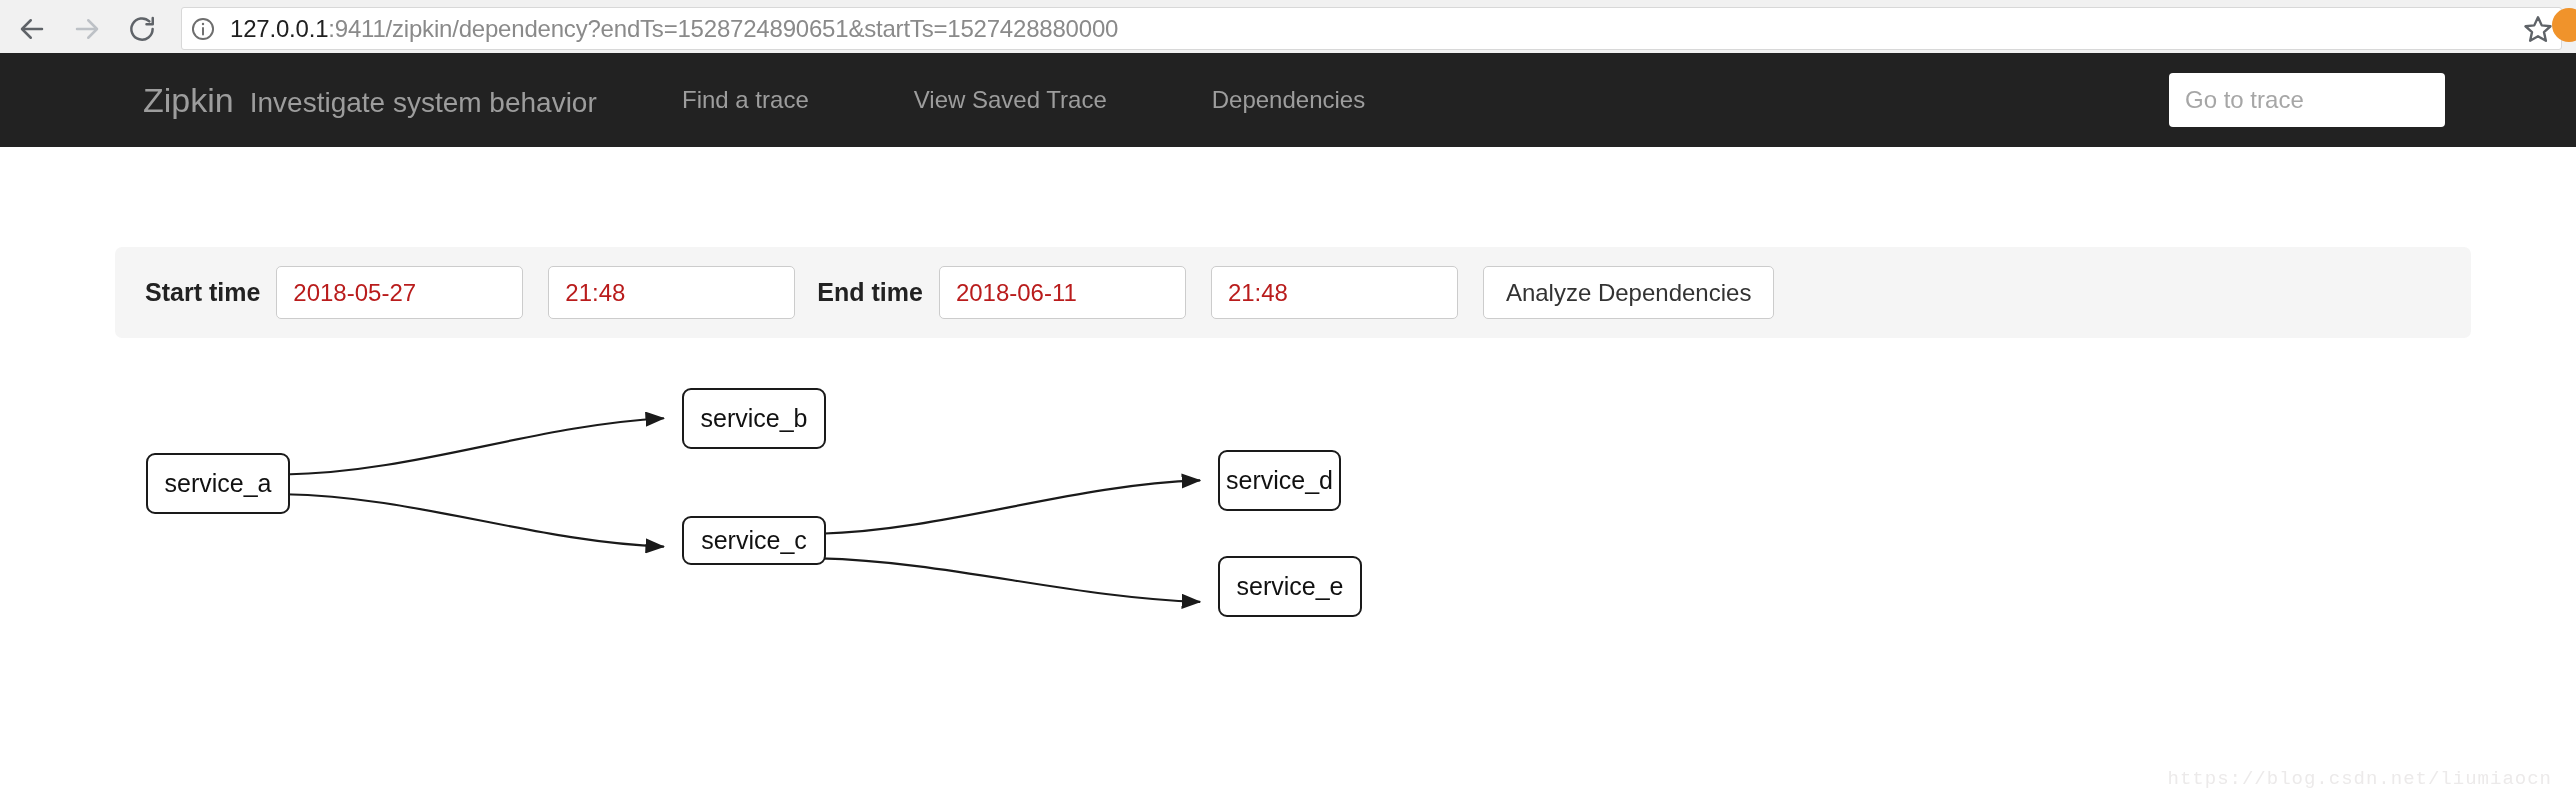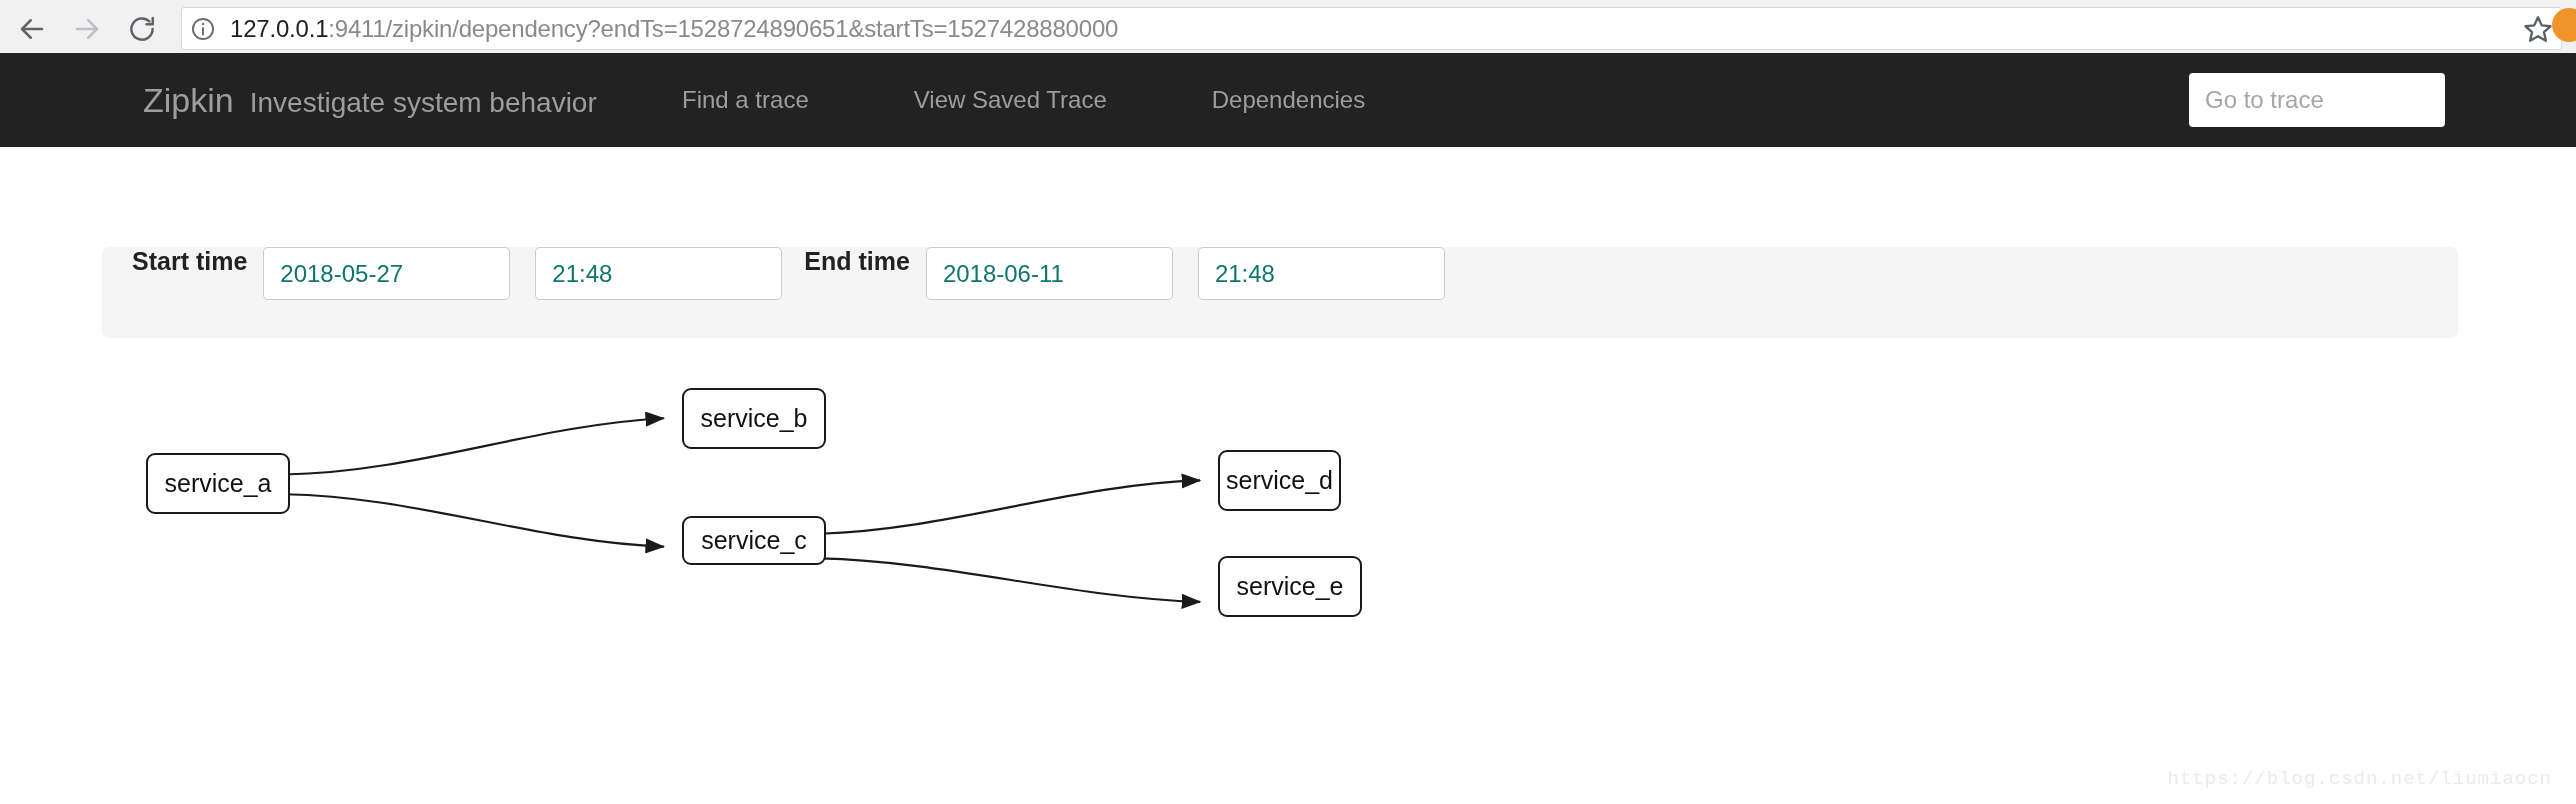--- a/index.html
+++ b/index.html
@@ -124,64 +124,65 @@
     text-decoration: none;
     padding: 0 35px;
     cursor: pointer;
   }
 
   .go-to-trace {
     position: absolute;
     right: 131px;
     top: 50%;
     transform: translateY(-50%);
-    width: 256px;
+    width: 276px;
     height: 54px;
     border: none;
     border-radius: 4px;
     background: #ffffff;
     font-family: "Liberation Sans", sans-serif;
     font-size: 24px;
     color: #555555;
     padding: 0 16px;
     box-sizing: border-box;
     outline: none;
   }
   .go-to-trace::placeholder { color: #a6a6a6; }
 
   
   .filter-bar {
     position: absolute;
-    left: 102px;
+    left: 115px;
     top: 247px;
     width: 2356px;
     height: 91px;
     background: #f5f5f5;
     border-radius: 7px;
     display: flex;
+    align-items: center;
     box-sizing: border-box;
     padding: 0 20px;
   }
   .filter-label {
     font-size: 25px;
     font-weight: bold;
     color: #222222;
     white-space: nowrap;
     margin-right: 16px;
     margin-left: 10px;
   }
   .filter-label.second { margin-left: 22px; }
   .filter-input {
     height: 53px;
     background: #ffffff;
     border: 1px solid #cccccc;
     border-radius: 5px;
     font-family: "Liberation Sans", sans-serif;
     font-size: 24px;
-    color: #0f766e;
+    color: #b91c1c;
     padding: 0 16px;
     box-sizing: border-box;
     outline: none;
   }
   .date-input { width: 247px; }
   .time-input { width: 247px; margin-left: 25px; }
   .analyze-btn {
     height: 53px;
     margin-left: 25px;
     padding: 0 22px;
@@ -313,20 +314,21 @@
   <input class="filter-input date-input" type="text" value="2018-05-27" style="">
 
   <input class="filter-input time-input" type="text" value="21:48" style="">
 
   <span class="filter-label second">End time</span>
 
   <input class="filter-input date-input" type="text" value="2018-06-11" style="">
 
   <input class="filter-input time-input" type="text" value="21:48" style="">
 
+  <button class="analyze-btn">Analyze Dependencies</button>
 </div>
 
 <div class="graph-area">
 
   <svg class="graph-svg" viewBox="0 0 2608 400">
     <defs>
       <marker id="arrowhead" markerWidth="9" markerHeight="7" refX="8.5" refY="3.5" orient="auto" markerUnits="strokeWidth">
         <polygon points="0,0 9,3.5 0,7" fill="#1a1a1a"></polygon>
       </marker>
     </defs>

